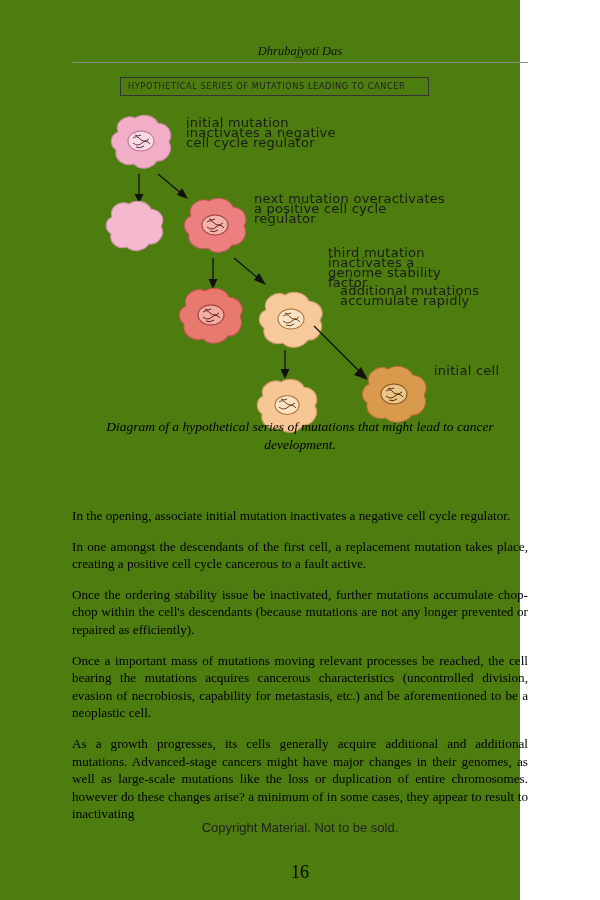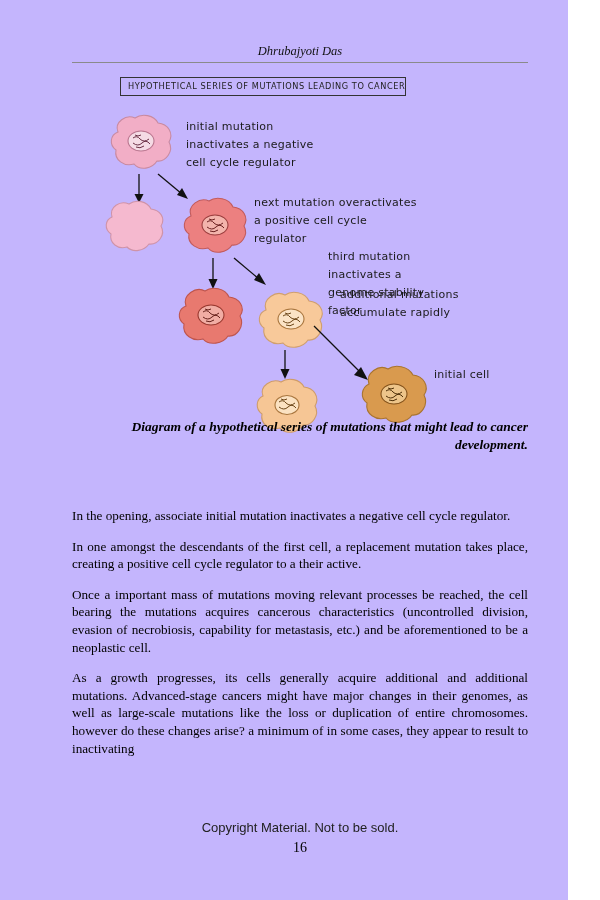--- a/index.html
+++ b/index.html
@@ -11,23 +11,23 @@
     width: 600px;
     height: 900px;
     position: relative;
     font-family: "Liberation Serif", serif;
     color: #000;
     overflow: hidden;
   }
   .page {
     position: absolute;
     left: 0; top: 0;
-    width: 568px;
+    width: 520px;
     height: 900px;
-    background: #c4b5fd;
+    background: #4d7c0f;
   }
   .header {
     position: absolute;
     left: 72px;
     top: 44px;
     width: 456px;
     text-align: center;
     font-style: italic;
     font-size: 12.5px;
     font-family: "Liberation Serif", serif;
@@ -48,52 +48,52 @@
     left: 72px;
     top: 70px;
     width: 456px;
     height: 340px;
   }
   .fig-title-box {
     position: absolute;
     left: 48px;
     top: 7px;
     border: 1.2px solid #333;
-    padding: 3px 0 4px 7px;
+    padding: 3px 23px 4px 7px;
     font-family: "DejaVu Sans", sans-serif;
     font-size: 8.2px;
     letter-spacing: 0.6px;
     color: #222;
     white-space: nowrap;
   }
   .handnote {
     position: absolute;
     font-family: "DejaVu Sans", sans-serif;
-    font-size: 11px;
-    line-height: 18px;
+    font-size: 13px;
+    line-height: 10px;
     color: #1b1b1b;
     letter-spacing: 0.25px;
   }
   .cellwrap {
     position: absolute;
   }
   .cellwrap svg { display: block; }
   .arrow {
     position: absolute;
   }
   .arrow svg { display: block; }
 
   
   .caption {
     position: absolute;
     left: 72px;
     top: 418px;
     width: 456px;
-    text-align: right;
-    font-weight: bold;
+    text-align: center;
+    font-weight: normal;
     font-style: italic;
     font-size: 13.5px;
     line-height: 18px;
     font-family: "Liberation Serif", serif;
   }
   .body {
     position: absolute;
     left: 72px;
     top: 462px;
     width: 456px;
@@ -102,24 +102,24 @@
   .body p {
     margin: 0 0 13px 0;
     font-size: 13.2px;
     line-height: 17.6px;
     text-align: justify;
     font-family: "Liberation Serif", serif;
   }
   .footer-num {
     position: absolute;
     left: 0;
-    top: 840px;
+    top: 862px;
     width: 600px;
     text-align: center;
-    font-size: 14px;
+    font-size: 18px;
     font-family: "Liberation Serif", serif;
   }
   .footer-note {
     position: absolute;
     left: 0;
     top: 820px;
     width: 600px;
     text-align: center;
     font-size: 13px;
     font-family: "Liberation Sans", sans-serif;
@@ -248,21 +248,22 @@
     <div class="handnote" style="left:362px; top:296px;">
       initial cell
     </div>
 
   </div>
 
   <div class="caption">Diagram of a hypothetical series of mutations that might lead to cancer development.</div>
 
   <div class="body">
     <p>In the opening, associate initial mutation inactivates a negative cell cycle regulator.</p>
-    <p>In one amongst the descendants of the first cell, a replacement mutation takes place, creating a positive cell cycle regulator to a their active.</p>
+    <p>In one amongst the descendants of the first cell, a replacement mutation takes place, creating a positive cell cycle cancerous to a fault active.</p>
+    <p>Once the ordering stability issue be inactivated, further mutations accumulate chop-chop within the cell's descendants (because mutations are not any longer prevented or repaired as efficiently).</p>
     <p>Once a important mass of mutations moving relevant processes be reached, the cell bearing the mutations acquires cancerous characteristics (uncontrolled division, evasion of necrobiosis, capability for metastasis, etc.) and be aforementioned to be a neoplastic cell.</p>
     <p>As a growth progresses, its cells generally acquire additional and additional mutations. Advanced-stage cancers might have major changes in their genomes, as well as large-scale mutations like the loss or duplication of entire chromosomes. however do these changes arise? a minimum of in some cases, they appear to result to inactivating</p>
   </div>
 
   <div class="footer-num">16</div>
   <div class="footer-note">Copyright Material. Not to be sold.</div>
 
 </div>
 
 </body></html>

